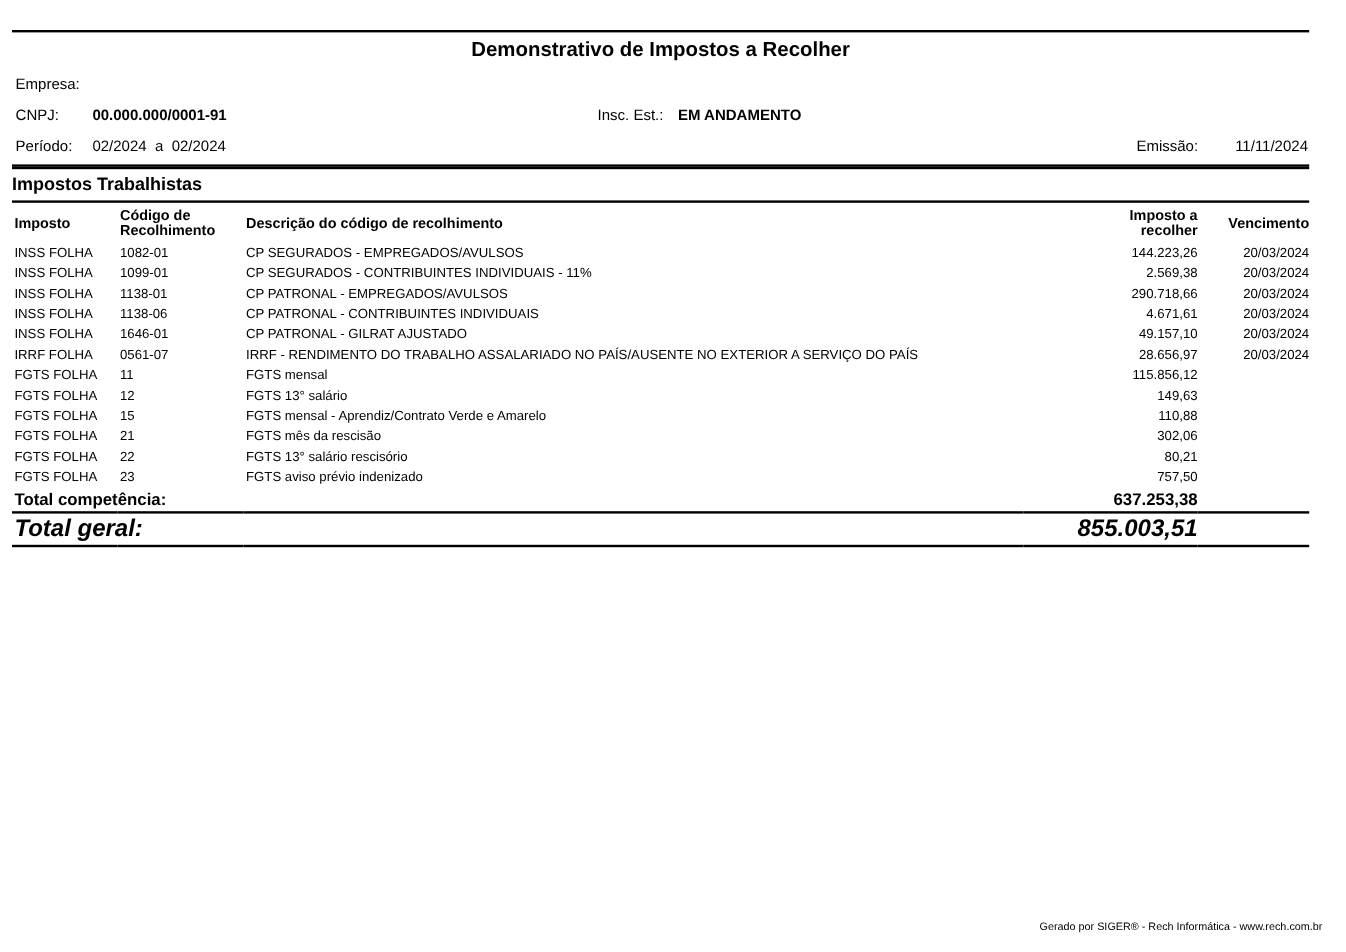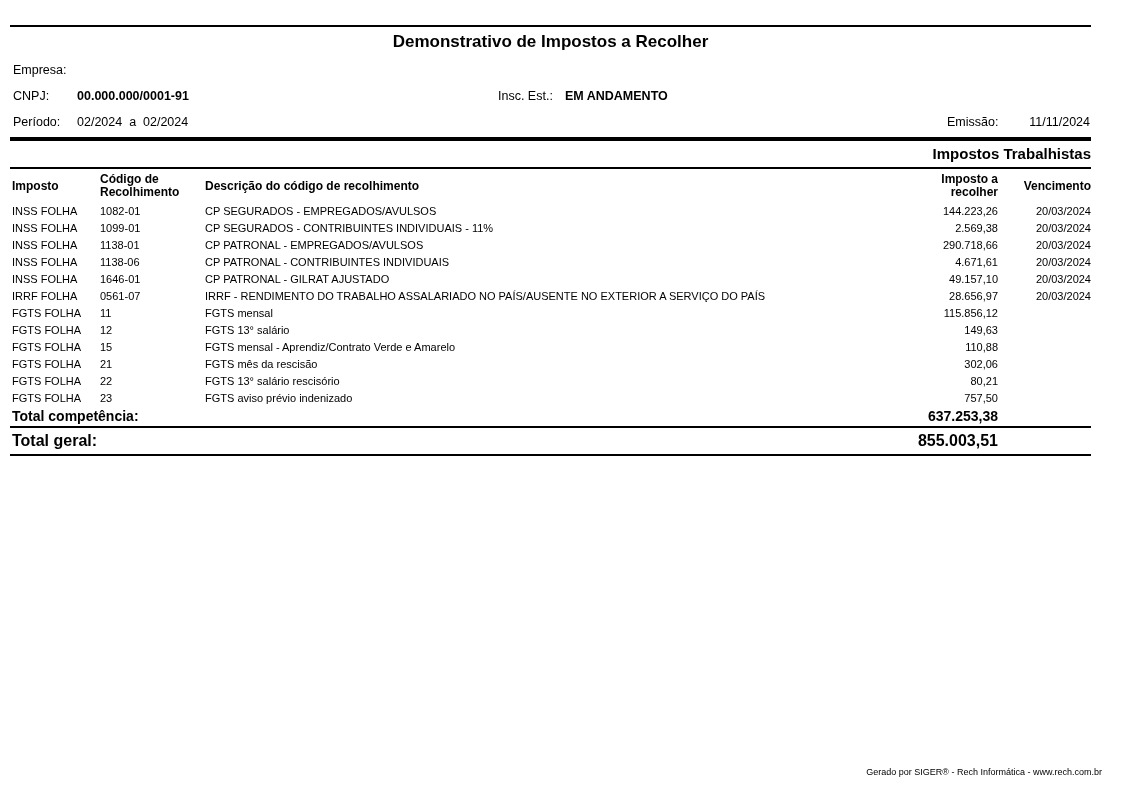--- a/index.html
+++ b/index.html
@@ -10,32 +10,32 @@
   .page { position: absolute; left: 10px; top: 25px; width: 1081px; }
   .hr-thick { height: 0; border-top: 2px solid #000; }
   .title {
     text-align: center; font-weight: bold; font-size: 17px;
     height: 30px; line-height: 30px;
   }
   .info-row { position: relative; height: 26px; font-size: 12.5px; line-height: 26px; }
   .info-row span { position: absolute; top: 0; white-space: nowrap; }
   .b { font-weight: bold; }
   .competencia { font-weight: bold; font-size: 15px; height: 26px; line-height: 26px; padding-left: 2px; }
-  .section-title { text-align: right; font-weight: bold; font-size: 15px; height: 26px; line-height: 26px; }
+  .section-title { text-align: left; font-weight: bold; font-size: 15px; height: 26px; line-height: 26px; }
   table { border-collapse: collapse; width: 1081px; table-layout: fixed; }
   th { font-weight: bold; font-size: 12px; text-align: left; vertical-align: middle; line-height: 13px; padding: 4px 0 4px 2px; }
   td { font-size: 11px; line-height: 17px; height: 17px; padding: 0 0 0 2px; white-space: nowrap; overflow: hidden; }
   .r { text-align: right; }
   .c-imp { width: 88px; }
   .c-cod { width: 105px; }
   .c-desc { width: 650px; }
   .c-val { width: 145px; }
   .c-venc { width: 93px; }
   .total-row td { font-weight: bold; font-size: 14px; line-height: 17px; height: 19px; margin-top: 15px; }
-  .geral-row td { font-weight: bold; font-size: 16px; height: 26px; line-height: 26px; }
+  .geral-row td { font-weight: bold; font-size: 20px; height: 26px; line-height: 26px; font-style: italic; }
   .footer { position: absolute; right: 20px; top: 767px; font-size: 9px; white-space: nowrap; }
 </style>
 </head>
 <body>
 
 <div class="page">
   <div class="hr-thick"></div>
   <div class="title">Demonstrativo de Impostos a Recolher</div>
 
   <div class="info-row">

